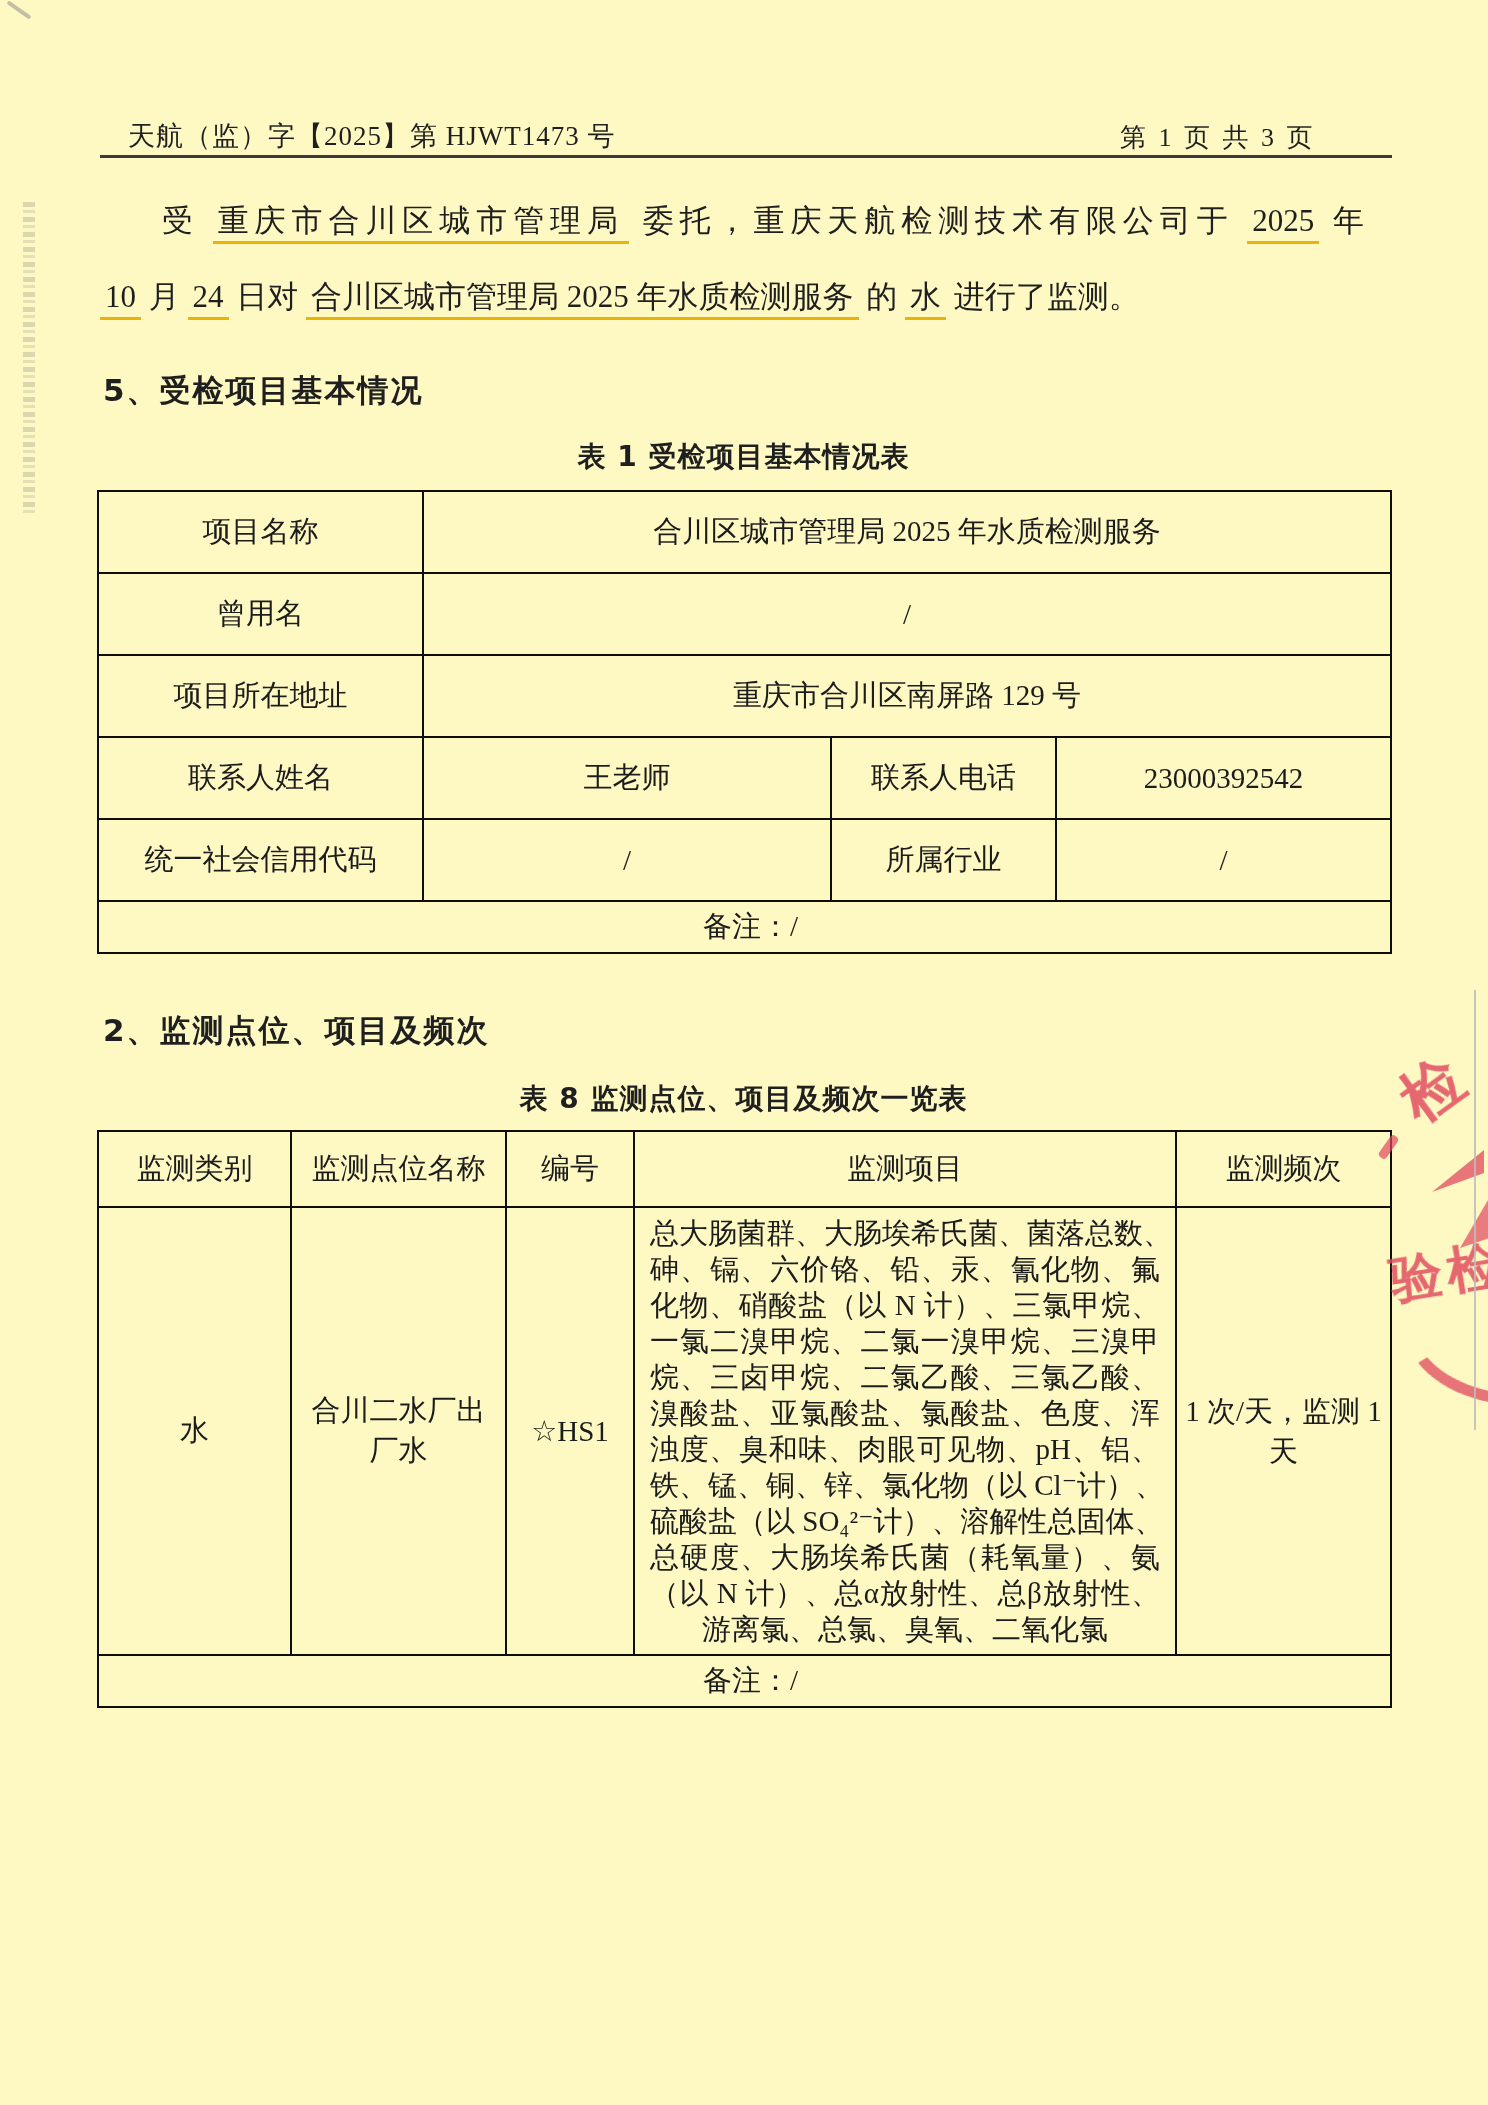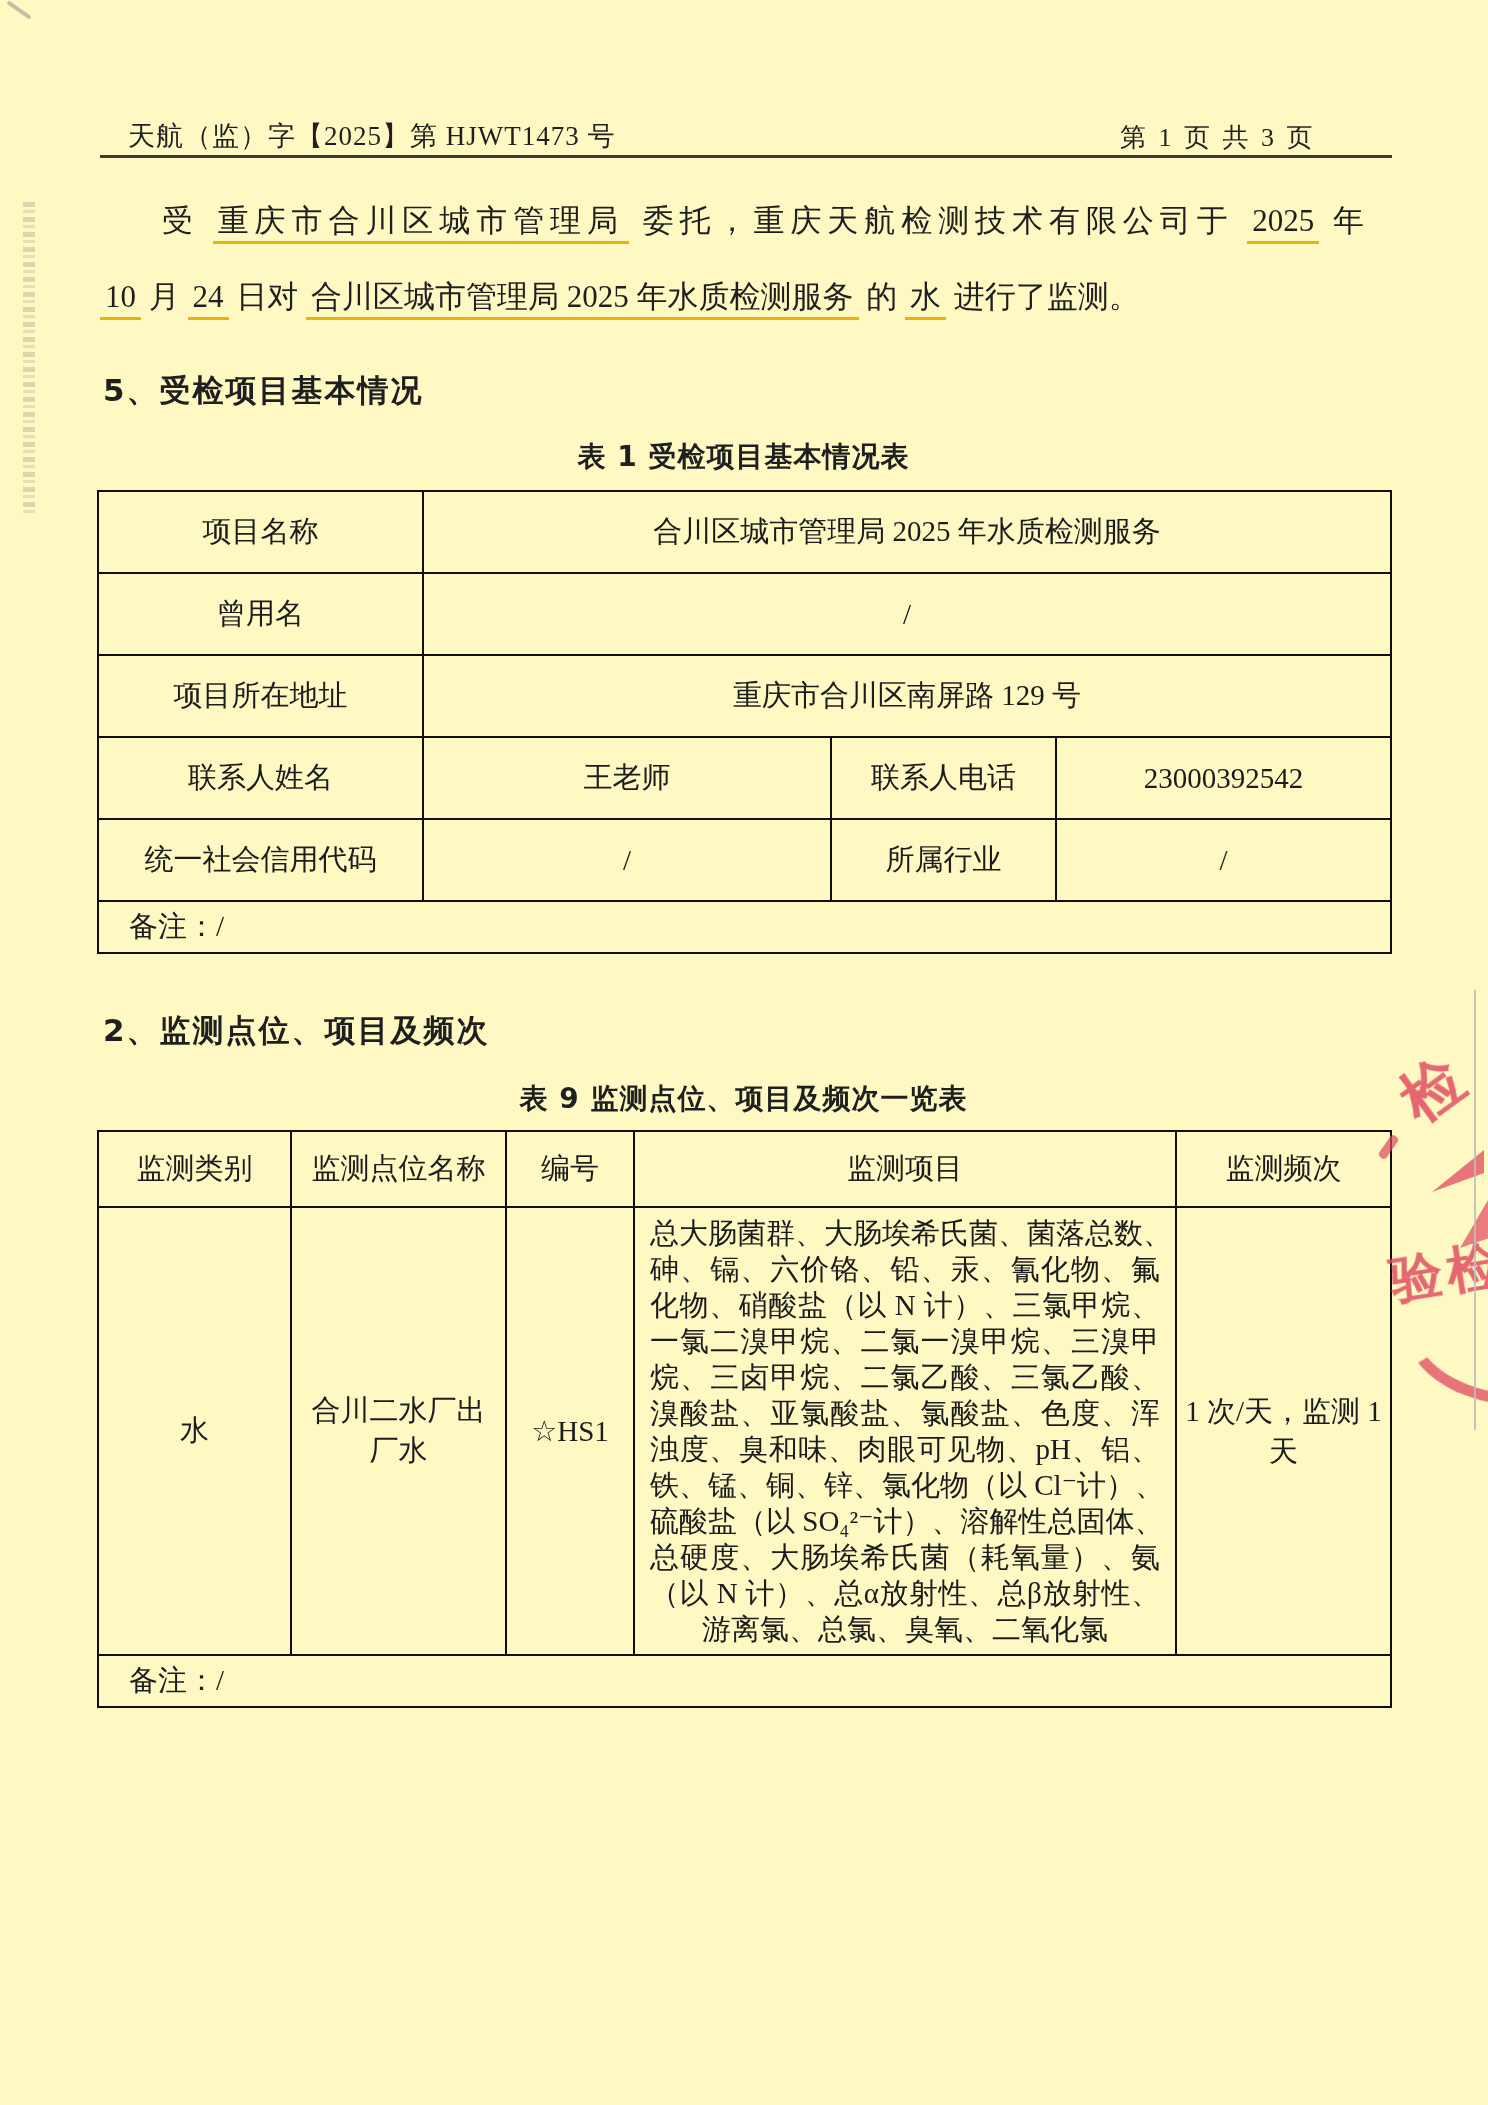--- a/index.html
+++ b/index.html
@@ -65,21 +65,21 @@
   .tbl1{top:490px;}
   .tbl2{top:1130px;}
   td{
     border:2.5px solid #0e0e0e;
     text-align:center;vertical-align:middle;
     padding:4px 8px;
     overflow:hidden;
   }
   .tbl1 td{height:72px;}
   td.note-cell{
-    height:42px;text-align:left;padding-left:30px;
+    height:42px;text-align:center;padding-left:20px;
   }
   .tbl2 td.hdr{height:66px;}
   .items-cell{
     padding:7px 15px;
   }
   .m-line{
     font-size:29px;line-height:36px;
     text-align:justify;text-align-last:justify;
     white-space:nowrap;
   }
@@ -185,21 +185,21 @@
       <td>所属行业</td>
       <td>/</td>
     </tr>
     <tr>
       <td class="note-cell" colspan="4">备注：/</td>
     </tr>
   </tbody>
     </table>
 
   <div class="sec-heading sec2">2、监测点位、项目及频次</div>
-  <div class="tbl-title t2-title">表 9 监测点位、项目及频次一览表</div>
+  <div class="tbl-title t2-title">表 8 监测点位、项目及频次一览表</div>
 
   <table class="tbl2">
     <colgroup>
         <col style="width:193px">
         <col style="width:215px">
         <col style="width:128px">
         <col style="width:542px">
         <col style="width:215px">
       </colgroup>
     <tbody>

